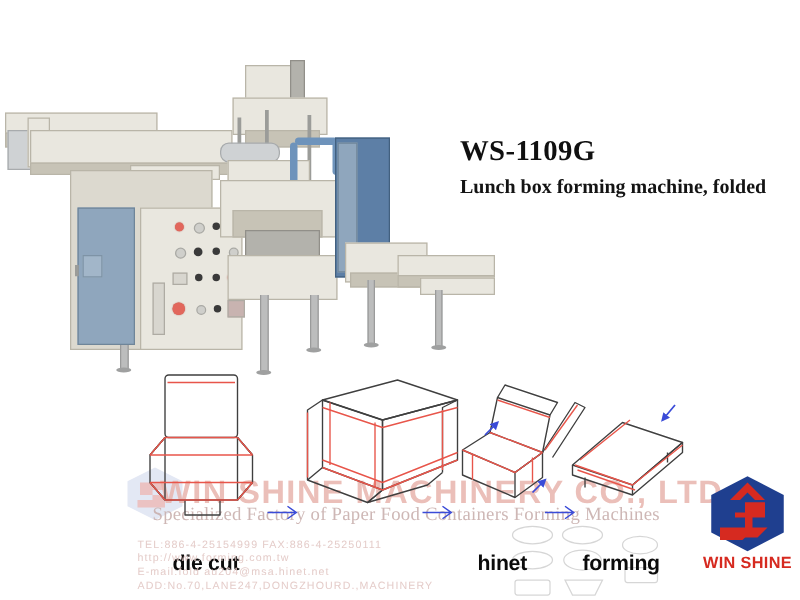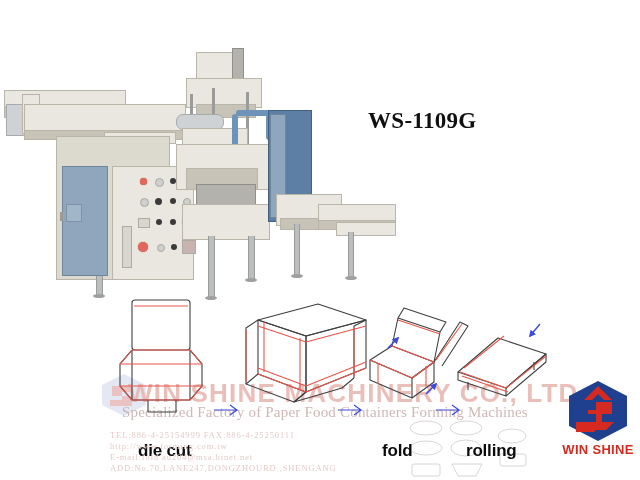--- a/index.html
+++ b/index.html
@@ -52,21 +52,21 @@
   .wm-line1{position:absolute;left:128px;top:378px;width:430px;
     font-size:26px;font-weight:bold;color:#e8b4ad;letter-spacing:1.2px;
     font-family:"Liberation Sans", sans-serif;white-space:nowrap;opacity:.85;}
   .wm-line2{position:absolute;left:122px;top:404px;width:450px;
     font-size:15px;color:#c9b0ae;letter-spacing:.2px;
     font-family:"Liberation Serif", serif;white-space:nowrap;opacity:.9;}
   .wm-logo{position:absolute;left:98px;top:372px;width:52px;height:46px;opacity:.55;}
 
   
   .contact{position:absolute;left:110px;top:430px;width:430px;
-    font-family:Liberation Serif, serif;font-size:8.5px;color:#e3c9c6;
+    font-family:Liberation Sans, sans-serif;font-size:8.5px;color:#e3c9c6;
     line-height:11px;letter-spacing:.9px;white-space:nowrap;opacity:.95;}
 
   
   .thumbs{position:absolute;left:404px;top:418px;width:150px;height:62px;opacity:.35;}
 
   
   .brand{position:absolute;left:556px;top:380px;width:84px;height:98px;text-decoration:underline;}
   .brand-mark{position:absolute;left:10px;top:0;width:64px;height:62px;}
   .brand-text{position:absolute;left:0;top:62px;width:84px;text-align:center;
     font-size:13px;font-weight:bold;color:#d62a20;letter-spacing:.3px;
@@ -153,20 +153,21 @@
     <div class="leg" style="left:248px;top:218px;width:5px;height:44px;"></div>
     <div class="foot" style="left:245px;top:260px;"></div>
     <div class="leg" style="left:294px;top:206px;width:4px;height:52px;"></div>
     <div class="foot" style="left:291px;top:256px;"></div>
     <div class="leg" style="left:348px;top:214px;width:4px;height:46px;"></div>
     <div class="foot" style="left:345px;top:258px;"></div>
   </div>
 
   <div class="titlewrap">
     <div class="t-model">WS-1109G</div>
+    <div class="t-desc">Lunch box forming machine, folded</div>
   </div>
 
   <div class="wm">
     <svg class="wm-logo" viewBox="0 0 52 46">
       <polygon points="26,2 48,13 48,33 26,44 4,33 4,13" fill="#9aa9d8" opacity="0.5"></polygon>
       <path d="M14 14 H34 L34 20 H24 V24 H34 L34 34 H12 L12 28 H24 V24 H14 Z" fill="#e07b72" opacity="0.75"></path>
     </svg>
     <div class="wm-line1">WIN SHINE MACHINERY CO., LTD</div>
     <div class="wm-line2">Specialized Factory of Paper Food Containers Forming Machines</div>
   </div>
@@ -265,28 +266,28 @@
       <ellipse cx="22" cy="30" rx="16" ry="7"></ellipse>
       <ellipse cx="62" cy="30" rx="15" ry="8"></ellipse>
       <rect x="8" y="46" width="28" height="12" rx="2"></rect>
       <path d="M48 46 L78 46 L72 58 L54 58 Z"></path>
       <ellipse cx="108" cy="18" rx="14" ry="7"></ellipse>
       <rect x="96" y="36" width="26" height="12" rx="2"></rect>
     </g>
   </svg>
 
   <div class="plabel" style="left:138px;top:441px;">die cut</div>
-  <div class="plabel" style="left:382px;top:441px;">fold</div>
-  <div class="plabel" style="left:466px;top:441px;">rolling</div>
+  <div class="plabel" style="left:382px;top:441px;">hinet</div>
+  <div class="plabel" style="left:466px;top:441px;">forming</div>
 
   <div class="contact">
     <div>TEL:886-4-25154999   FAX:886-4-25250111</div>
     <div>http://www.forming.com.tw</div>
     <div>E-mail:fold au204@msa.hinet.net</div>
-    <div>ADD:No.70,LANE247,DONGZHOURD.,SHENGANG</div>
+    <div>ADD:No.70,LANE247,DONGZHOURD.,MACHINERY</div>
   </div>
 
   <div class="brand">
     <svg class="brand-mark" viewBox="0 0 64 62">
       <polygon points="32,1 61,16 61,46 32,61 3,46 3,16" fill="#1f3f8f"></polygon>
       <path d="M32 6 L18 20 L26 20 L32 14 L38 20 L46 20 Z" fill="#d62a20"></path>
       <path d="M18 22 H30 V30 H22 V34 H30 V42 H10 V50 H40 L48 42 H36 V34 H46 V22 Z" fill="#d62a20"></path>
       <path d="M10 44 L36 44 L28 52 L10 52 Z" fill="#d62a20"></path>
       <path d="M30 22 H46 V30 H36 V26 H30 Z" fill="#d62a20"></path>
     </svg>

